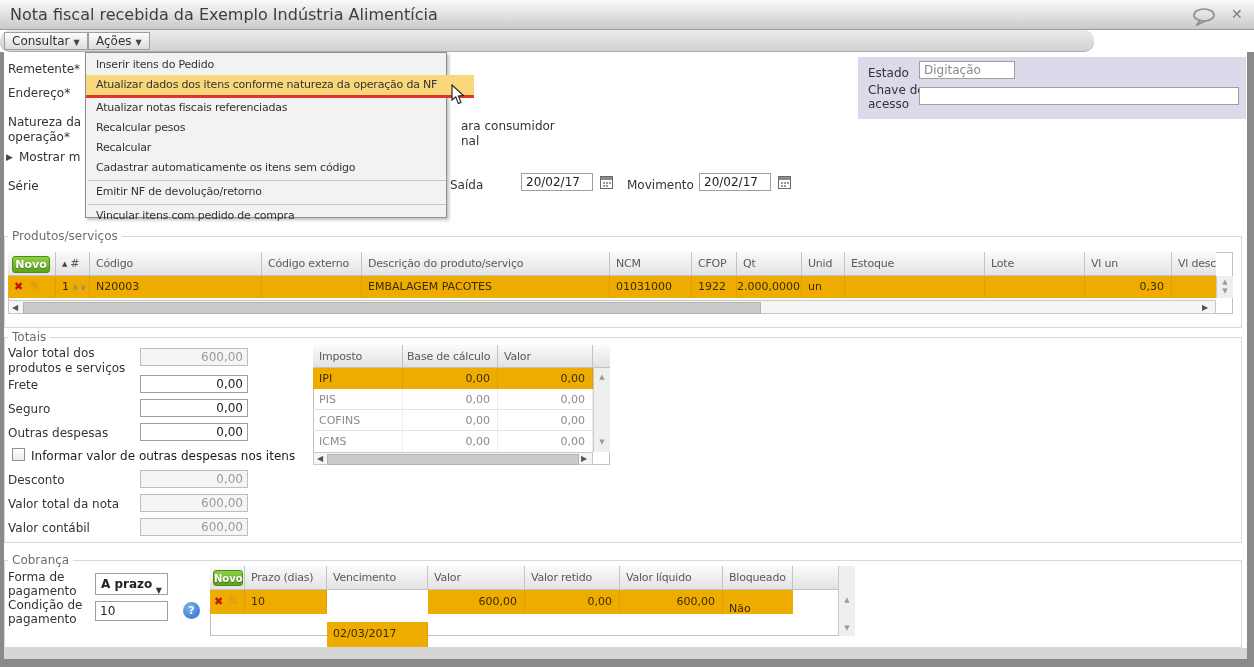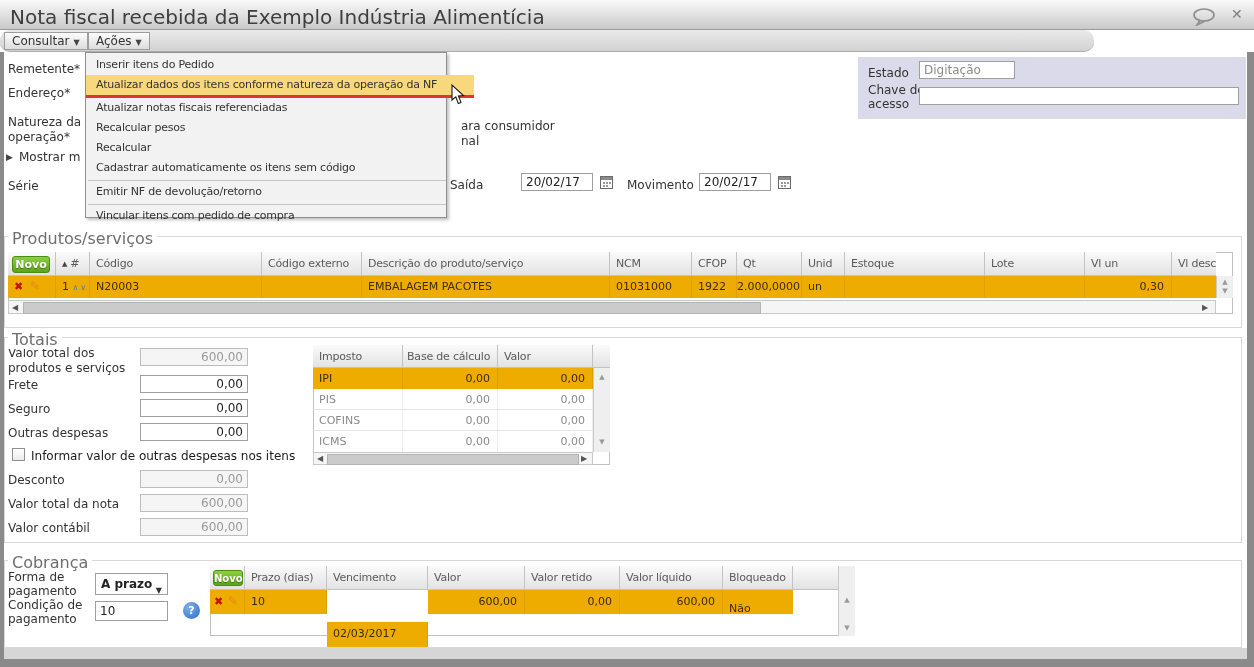--- a/index.html
+++ b/index.html
@@ -1,21 +1,21 @@
 <!DOCTYPE html>
 <html><head>
 <meta charset="utf-8">
 <style>
   html,body{margin:0;padding:0;background:#9a9a9a;}
   #win{position:relative;width:1254px;height:667px;background:#fff;overflow:hidden;
        font-family:"DejaVu Sans","Liberation Sans",sans-serif;font-size:12px;color:#333;}
   .abs{position:absolute;box-sizing:border-box;}
   
   .titlebar{left:0;top:0;width:1254px;height:30px;background:linear-gradient(#fafafa,#c9c9c9);border-bottom:1px solid #9b9b9b;}
-  .title{left:10px;top:5px;font-size:20px;color:#3e3e3e;white-space:nowrap;}
+  .title{left:10px;top:5px;font-size:16px;color:#3e3e3e;white-space:nowrap;}
   .close-x{left:1231px;top:6px;font-size:14px;font-weight:bold;color:#7d7d7d;cursor:default;}
   
   .menubar{left:0;top:30px;width:1094px;height:22px;background:linear-gradient(#eaeaea,#d2d2d2);border-bottom:1px solid #adadad;border-radius:10px;}
   .mbtn{top:2px;height:18px;border:1px solid #9d9d9d;background:linear-gradient(#fdfdfd,#dcdcdc);
         font-size:12px;color:#333;line-height:16px;padding:0 7px;white-space:nowrap;}
   .mbtn .caret{font-size:8px;color:#444;margin-left:4px;}
   
   .frame{background:#8a8a8a;}
   .botstrip{background:#d6d6d6;}
   
@@ -30,21 +30,21 @@
   
   .menu{left:85px;top:52px;width:362px;height:166px;background:#f2f2f2;border:1px solid #8f8f8f;
         box-shadow:2px 2px 3px rgba(0,0,0,.25);overflow:visible;z-index:30;}
   .mi{position:absolute;left:0;width:100%;height:20px;line-height:20px;padding-left:10px;
       font-size:11px;letter-spacing:-0.2px;color:#333;white-space:nowrap;box-sizing:border-box;}
   .mi-hl{width:388px;background:#f8d87b;border-bottom:3px solid #e1342a;height:23px;z-index:31;}
   .msep{position:absolute;left:2px;width:358px;height:1px;background:#c6c6c6;}
   .cursor{left:451px;top:84px;z-index:40;}
   
   .gbox{border:1px solid #d8d8d8;background:transparent;}
-  .legend{background:#fff;padding:0 4px;color:#6e6e6e;font-size:16px;white-space:nowrap;z-index:2;}
+  .legend{background:#fff;padding:0 4px;color:#6e6e6e;font-size:12px;white-space:nowrap;z-index:2;}
   
   .th{background:linear-gradient(#fafafa,#e3e3e3);border-right:1px solid #c3c3c3;border-bottom:1px solid #c3c3c3;
       font-size:11px;letter-spacing:-0.2px;color:#5a5a5a;padding:5px 0 0 6px;height:24px;overflow:hidden;white-space:nowrap;}
   .td{font-size:11px;color:#2b2b2b;padding:4px 0 0 6px;height:22px;overflow:hidden;white-space:nowrap;
       border-right:1px solid rgba(0,0,0,0.07);}
   .sel{background:#efac00;color:#3b2b00;}
   .num{text-align:right;padding-right:7px;padding-left:0;}
   .gray{color:#8a8a8a;}
   .tblborder{border:1px solid #c0c0c0;}
   .btn-novo{background:linear-gradient(#8ccf44,#5ca418);border:1px solid #4c8c12;border-radius:3px;

